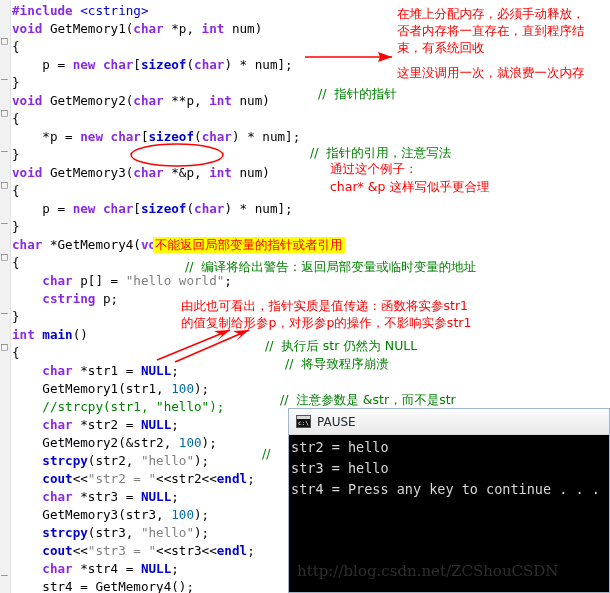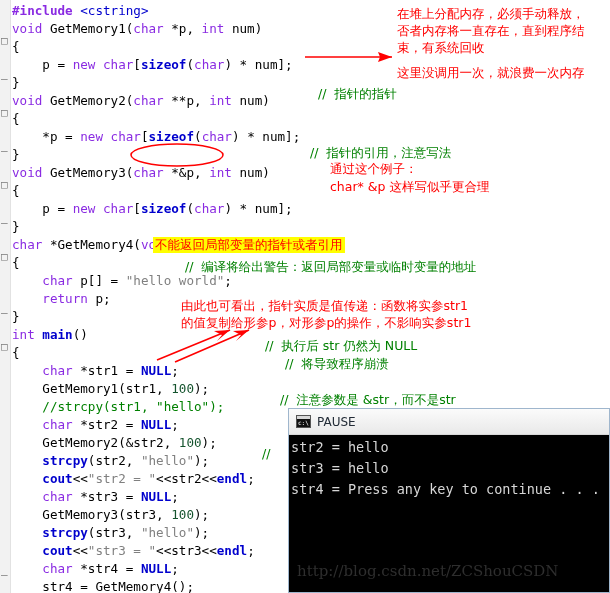--- a/index.html
+++ b/index.html
@@ -45,24 +45,24 @@
   .code-line {
     position: absolute;
     left: 12px;
     white-space: pre;
     font-family: "DejaVu Sans Mono", "Liberation Mono", monospace;
     font-size: 12.6px;
     line-height: 18px;
     letter-spacing: 0px;
     color: #000000;
   }
-  .kw      { color: #8a2be2; font-weight: normal; }
+  .kw      { color: #8a2be2; font-weight: bold; }
   .kw2     { color: #0000cd; font-weight: bold; }
   .pre     { color: #8a2be2; font-weight: bold; }
-  .num     { color: #14532d; }
+  .num     { color: #0369a1; }
   .str     { color: #808080; }
   .macroang{ color: #0000cd; }
 
   .comment {
     position: absolute;
     white-space: pre;
     font-family: "DejaVu Sans Mono", "Liberation Mono", monospace;
     font-size: 12.6px;
     line-height: 18px;
     color: #008000;
@@ -204,21 +204,21 @@
     <div class="code-line" style="top:110px">{</div>
     <div class="code-line" style="top:128px">    *p = <span class="kw">new</span> <span class="kw">char</span>[<span class="kw2">sizeof</span>(<span class="kw">char</span>) * num];</div>
     <div class="code-line" style="top:146px">}</div>
     <div class="code-line" style="top:164px"><span class="kw">void</span> GetMemory3(<span class="kw">char</span> *&amp;p, <span class="kw">int</span> num)</div>
     <div class="code-line" style="top:182px">{</div>
     <div class="code-line" style="top:200px">    p = <span class="kw">new</span> <span class="kw">char</span>[<span class="kw2">sizeof</span>(<span class="kw">char</span>) * num];</div>
     <div class="code-line" style="top:218px">}</div>
     <div class="code-line" style="top:236px"><span class="kw">char</span> *GetMemory4(<span class="kw">void</span>)</div>
     <div class="code-line" style="top:254px">{</div>
     <div class="code-line" style="top:272px">    <span class="kw">char</span> p[] = <span class="str">"hello world"</span>;</div>
-    <div class="code-line" style="top:290px">    <span class="kw">return</span> p;</div>
+    <div class="code-line" style="top:290px">    <span class="kw">cstring</span> p;</div>
     <div class="code-line" style="top:308px">}</div>
     <div class="code-line" style="top:326px"><span class="kw">int</span> <span class="kw2">main</span>()</div>
     <div class="code-line" style="top:344px">{</div>
     <div class="code-line" style="top:362px">    <span class="kw">char</span> *str1 = <span class="kw2">NULL</span>;</div>
     <div class="code-line" style="top:380px">    GetMemory1(str1, <span class="num">100</span>);</div>
     <div class="code-line" style="top:398px"><span style="color:#008000">    //strcpy(str1, "hello");</span></div>
     <div class="code-line" style="top:416px">    <span class="kw">char</span> *str2 = <span class="kw2">NULL</span>;</div>
     <div class="code-line" style="top:434px">    GetMemory2(&amp;str2, <span class="num">100</span>);</div>
     <div class="code-line" style="top:452px">    <span class="kw2">strcpy</span>(str2, <span class="str">"hello"</span>);</div>
     <div class="code-line" style="top:470px">    <span class="kw2">cout</span>&lt;&lt;<span class="str">"str2 = "</span>&lt;&lt;str2&lt;&lt;<span class="kw2">endl</span>;</div>

